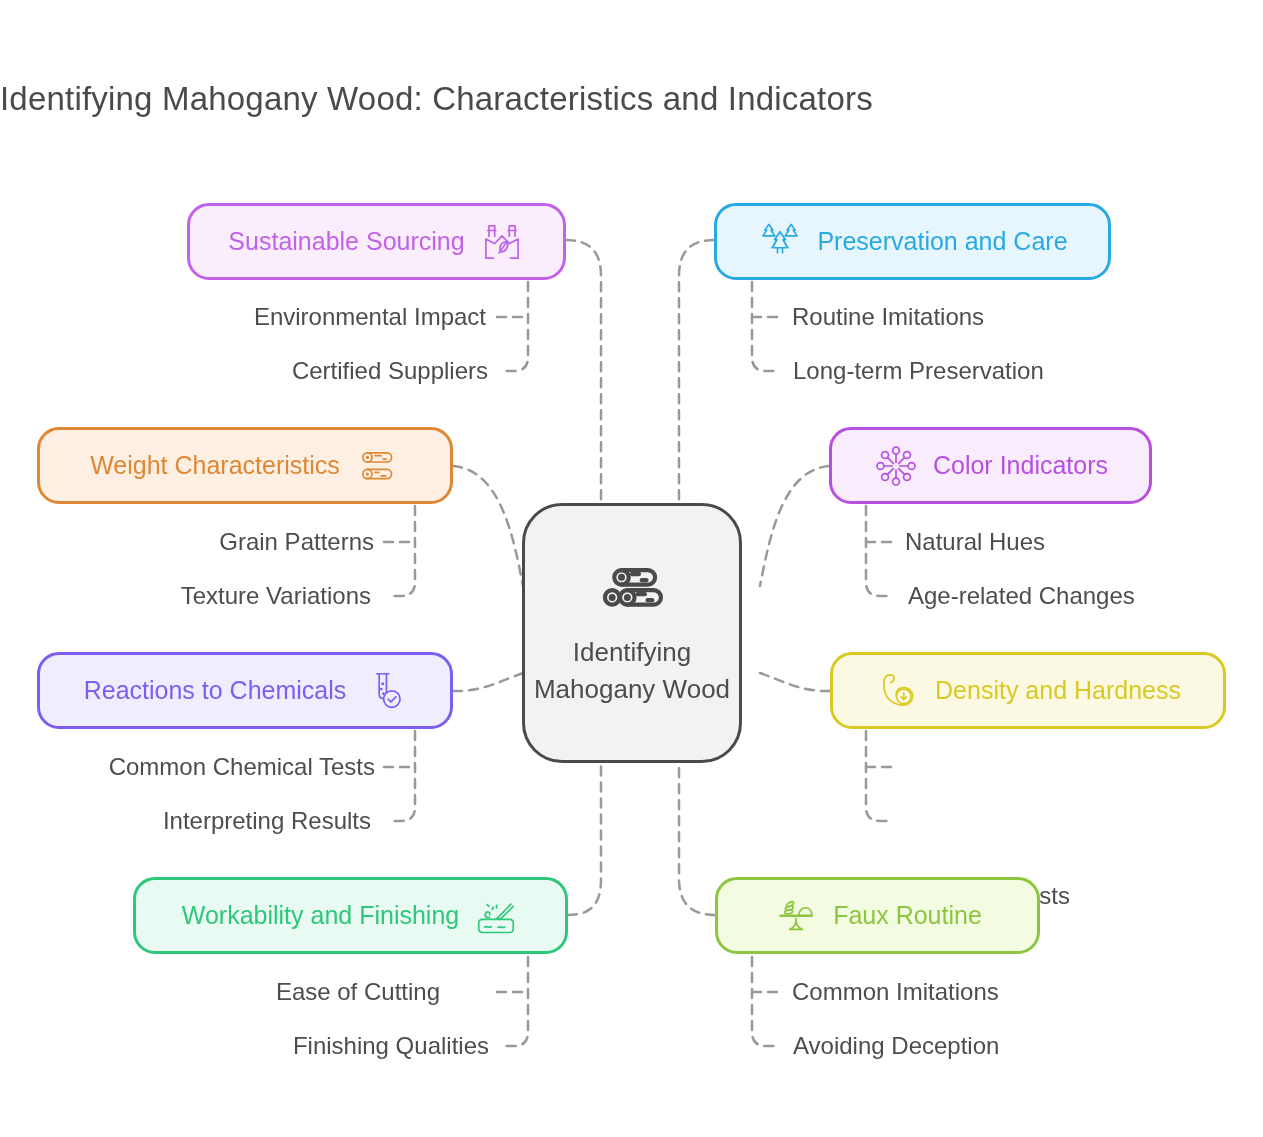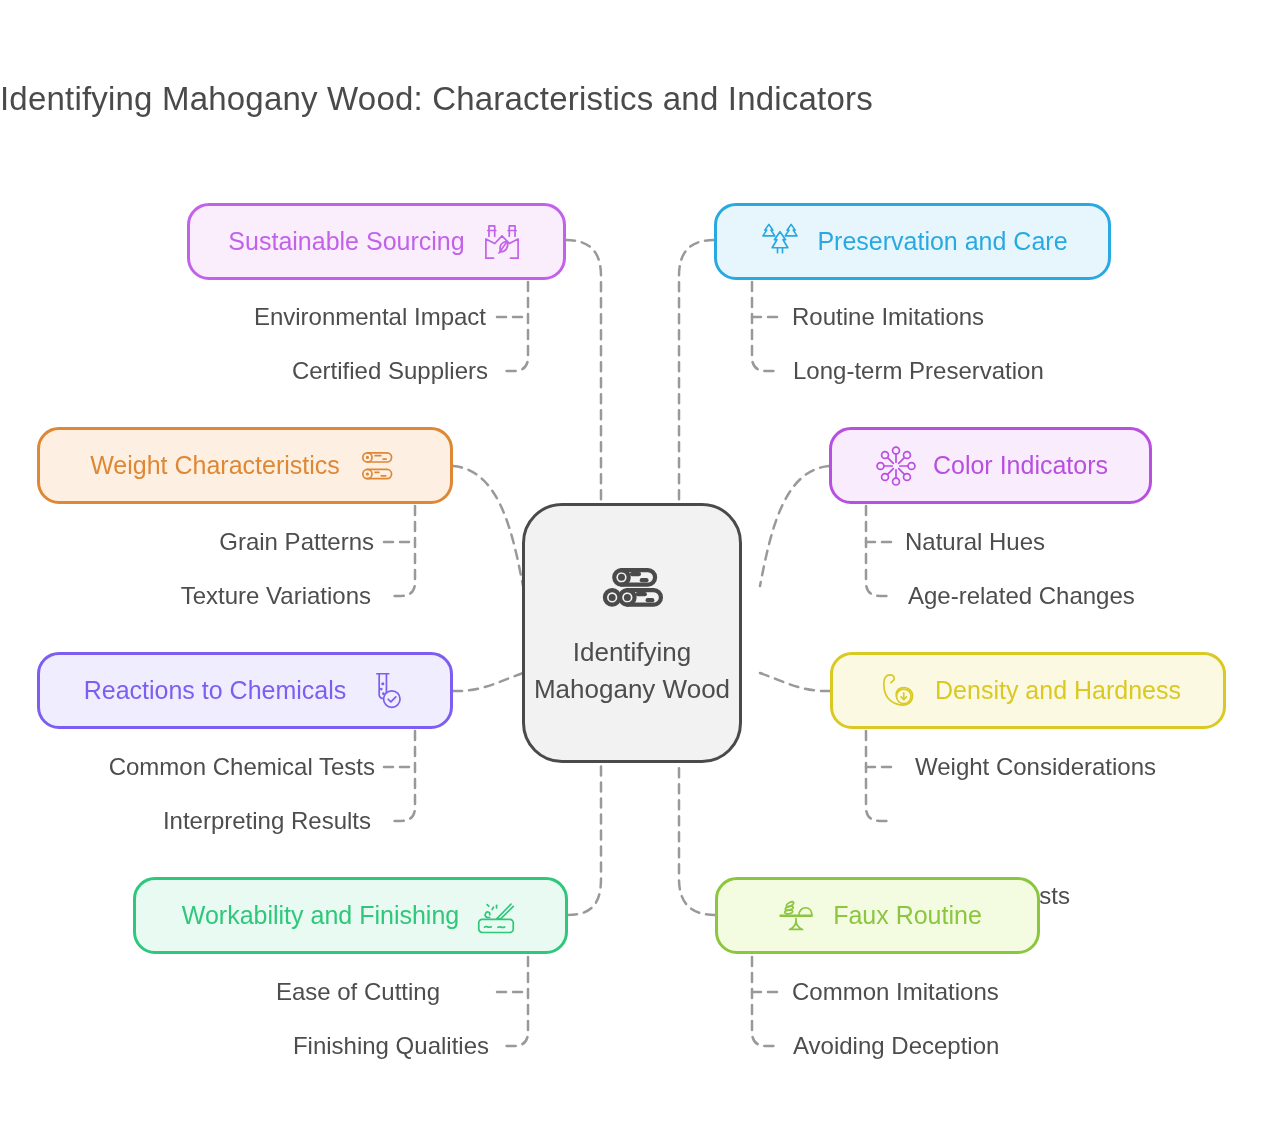--- a/index.html
+++ b/index.html
@@ -163,21 +163,20 @@
       <g class="icon-stroke">
         <path d="M8 3.6 C5.8 3.6 4.6 5.2 4.6 8.2 C4.6 13.6 7.2 17.6 12 19 C16.6 20.3 19.6 18 19.6 14.4 C19.6 11.4 16.4 9.4 13.4 10.5 C11.4 11.2 10.6 13 11.3 15"></path>
         <path d="M8 3.6 C9.6 3.6 10.3 4.7 9.9 6.2 L8.3 7.6"></path>
         <circle cx="15" cy="14.8" r="3.8" fill="var(--bg)"></circle>
         <path d="M15 12.9 V16.3"></path>
         <path d="M13.6 15.1 L15 16.5 L16.4 15.1"></path>
       </g>
     </svg>
     <span>Density and Hardness</span>
   </div>
-  <div class="sub" style="left:915px;top:753px;">Weight Considerations</div>
   <div class="sub" style="left:905px;top:835px;margin-top:47px;">Hardness Tests</div>
 
   <div class="branch" style="left: 133px; top: 877px; width: 435px; --c: #2fc77b; --bg: #e9faf2;">
     <span>Workability and Finishing</span>
     <svg class="ic" viewBox="0 0 24 24">
       <g class="icon-stroke">
         <rect x="3" y="13.8" width="18" height="6.8" rx="1.8"></rect>
         <path d="M6 17.8 C7.2 16.8 8 18.6 9.5 17.6"></path>
         <path d="M13 17.9 C14.2 16.9 15 18.7 16.5 17.7"></path>
         <path d="M12.5 13.4 L19.8 5.8"></path>

